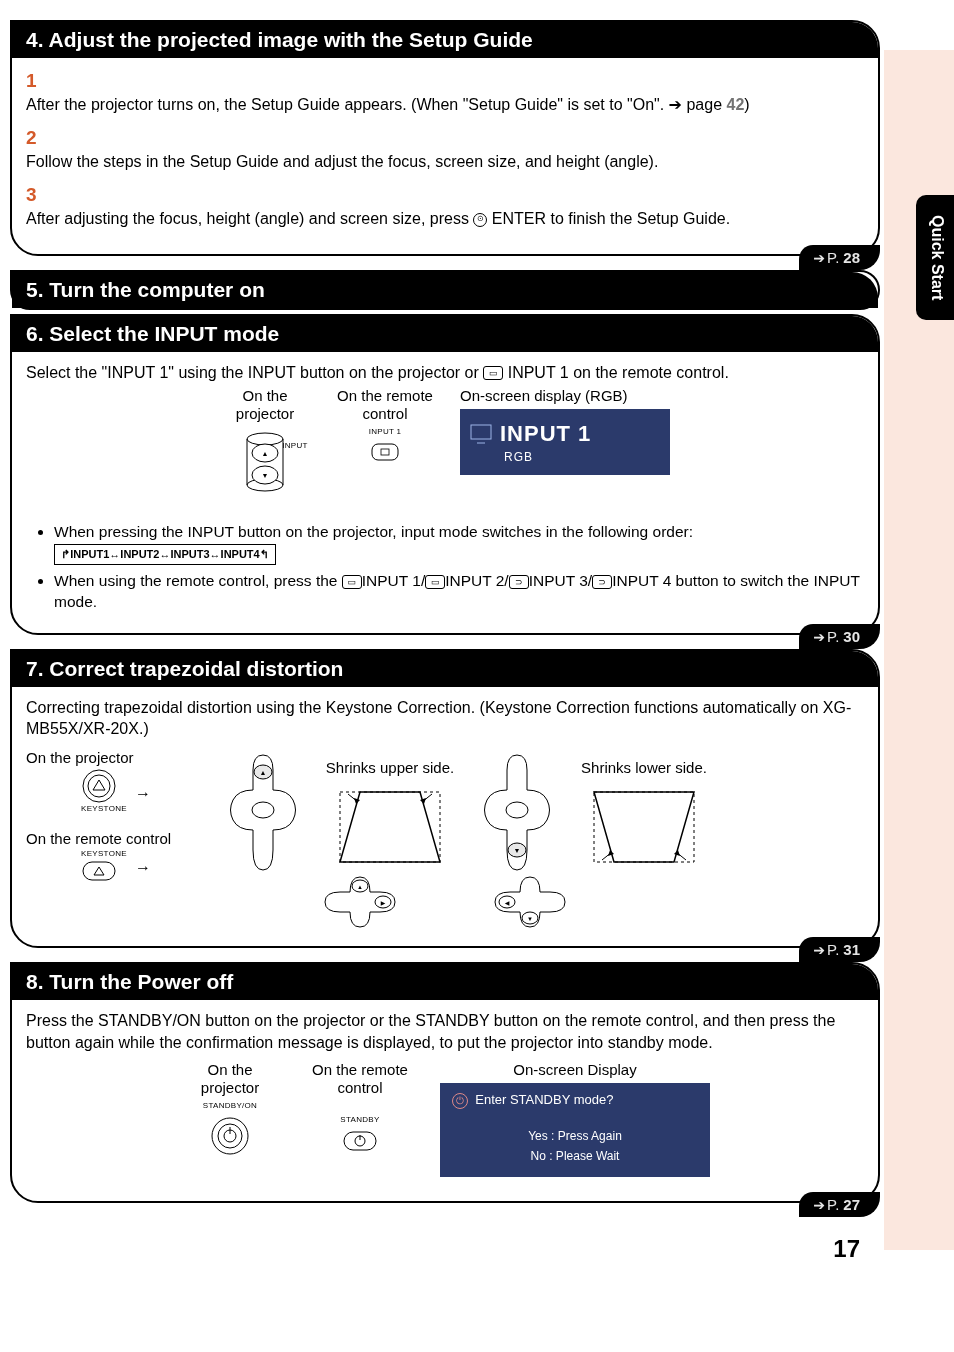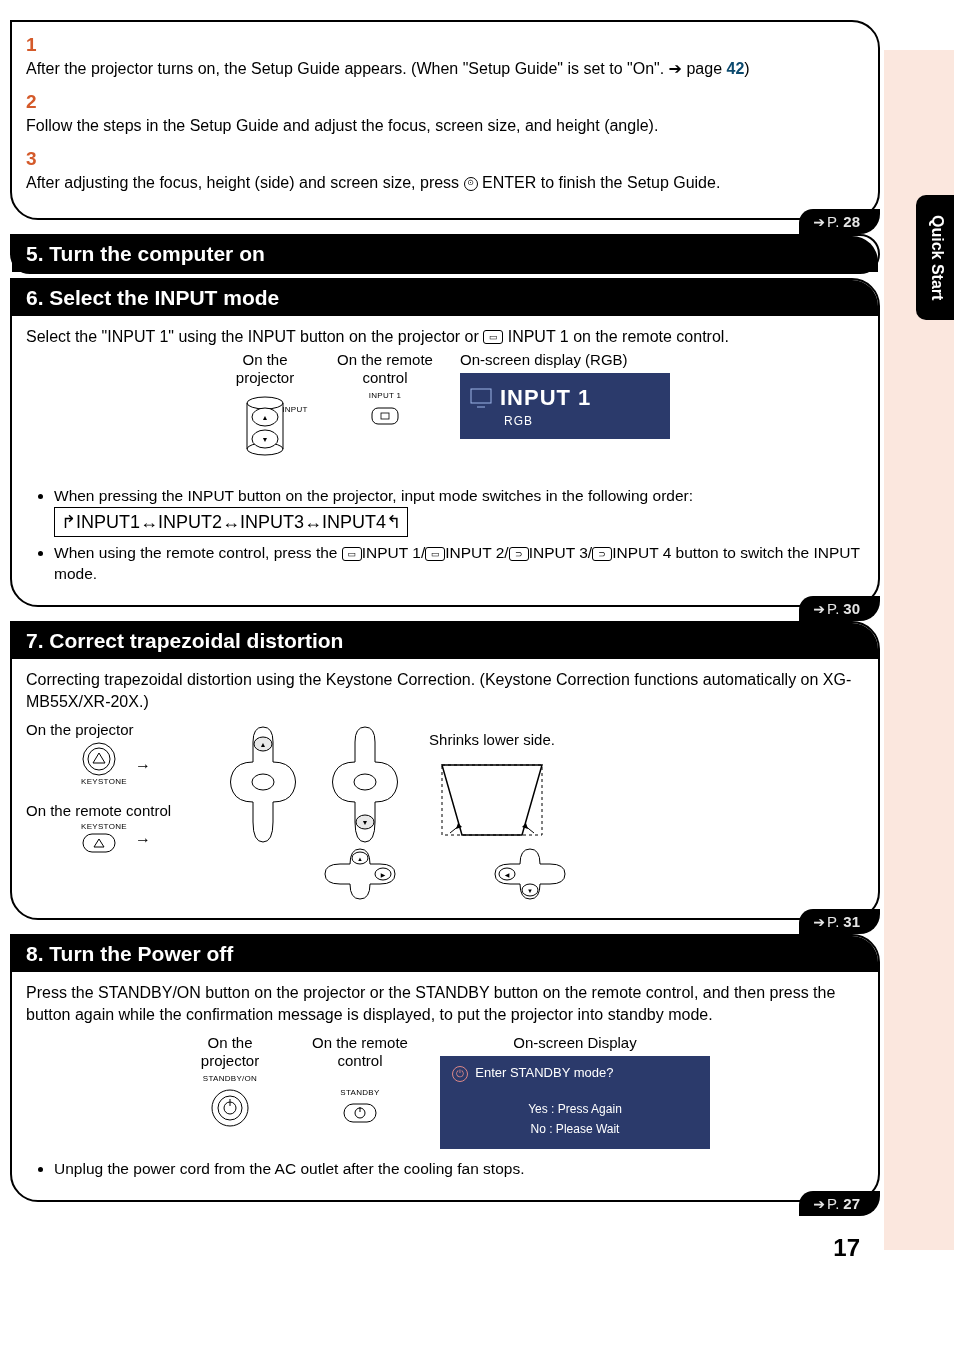--- a/index.html
+++ b/index.html
@@ -79,21 +79,21 @@
     bottom: -16px;
     background: #000;
     color: #e5e5e5;
     font-size: 15px;
     padding: 4px 20px 4px 14px;
     border-radius: 14px 0 20px 0;
   }
   .page-ref .arrow { font-size: 14px; margin-right: 2px; }
   .page-ref .p { font-weight: normal; margin-right: 4px; }
   .page-ref .num { font-weight: bold; }
-  .orange-num { color: #0c4a6e; font-weight: bold; }
+  .orange-num { color: #737373; font-weight: bold; }
   .bullet-list { margin-left: 28px; }
   .bullet-list li { margin-bottom: 6px; list-style: disc; font-size: 15.5px; line-height: 1.35; }
   .input-row {
     display: flex;
     align-items: flex-start;
     gap: 20px;
     margin: 4px 0 10px 0;
     flex-wrap: wrap;
   }
   .col-label { font-size: 15px; text-align: center; line-height: 1.2; }
@@ -118,21 +118,22 @@
     height: 14px;
     border: 1.2px solid currentColor;
     border-radius: 3px;
     font-size: 9px;
     vertical-align: middle;
   }
   .chain-box {
     border: 1px solid #000;
     padding: 2px 6px;
     display: inline-block;
-    font-size: 18px;
+    font-size: 11px;
+    font-weight: bold;
   }
   .keystone-row {
     display: flex;
     align-items: center;
     gap: 12px;
     flex-wrap: wrap;
   }
   .keystone-col { display: flex; flex-direction: column; gap: 14px; }
   .tiny-label { font-size: 8px; text-align: center; letter-spacing: 0.3px; }
   .cap { font-size: 15px; text-align: center; }
@@ -165,35 +166,36 @@
 </style>
 </head>
 <body>
 
 <div class="side-tab"></div>
 <div class="side-tab-inner">Quick Start</div>
 
 <div class="page-wrap">
 
   <div class="page-box">
+    <div class="sec-header">4.  Adjust the projected image with the Setup Guide</div>
     <div class="sec-body">
       <div class="step-row">
         <span class="step-num">1</span>
         <span class="step-text">
           <span>After the projector turns on, the Setup Guide appears. (When "Setup Guide" is set to "On". ➔ page </span><span class="orange-num">42</span><span>)</span>
         </span>
       </div>
       <div class="step-row">
         <span class="step-num">2</span>
         <span class="step-text">Follow the steps in the Setup Guide and adjust the focus, screen size, and height (angle).</span>
       </div>
       <div class="step-row">
         <span class="step-num">3</span>
         <span class="step-text">
-          <span>After adjusting the focus, height (side) and screen size, press </span><span class="enter-icon">⊙</span> <span>ENTER to finish the Setup Guide.</span>
+          <span>After adjusting the focus, height (angle) and screen size, press </span><span class="enter-icon">⊙</span> <span>ENTER to finish the Setup Guide.</span>
         </span>
       </div>
     </div>
     <div class="page-ref">
       <span class="arrow">➔</span><span class="p">P.</span><span class="num">28</span>
     </div>
   </div>
 
   <div class="page-box" style="margin-bottom:4px;">
     <div class="sec-header">5. Turn the computer on</div>
@@ -296,20 +298,31 @@
           </div>
         </div>
 
         <svg width="90" height="130">
           <path d="M45 5 Q55 5 55 20 L55 40 Q70 40 75 50 Q80 60 75 70 Q70 80 55 80 L55 100 Q55 120 45 120 Q35 120 35 100 L35 80 Q20 80 15 70 Q10 60 15 50 Q20 40 35 40 L35 20 Q35 5 45 5 Z" fill="#fff" stroke="#000"></path>
           <ellipse cx="45" cy="22" rx="9" ry="7" fill="#e8e8e8" stroke="#000"></ellipse>
             <text x="45" y="25" font-size="7" text-anchor="middle">▲</text>
           <ellipse cx="45" cy="60" rx="11" ry="8" fill="#fff" stroke="#000"></ellipse>
         </svg>
 
+        <div class="col" style="width:140px;">
+          <div class="cap">Shrinks upper side.</div>
+          <svg width="120" height="90">
+            <rect x="10" y="10" width="100" height="70" fill="none" stroke="#000" stroke-dasharray="3,3"></rect>
+            <polygon points="30,10 90,10 110,80 10,80" fill="none" stroke="#000" stroke-width="1.5"></polygon>
+            <path d="M18 12 L28 20" stroke="#000" marker-end=""></path>
+              <polygon points="26,22 30,18 24,16" fill="#000"></polygon>
+            <path d="M102 12 L92 20" stroke="#000"></path>
+              <polygon points="94,22 90,18 96,16" fill="#000"></polygon>
+          </svg>
+        </div>
 
         <svg width="90" height="130">
           <path d="M45 5 Q55 5 55 20 L55 40 Q70 40 75 50 Q80 60 75 70 Q70 80 55 80 L55 100 Q55 120 45 120 Q35 120 35 100 L35 80 Q20 80 15 70 Q10 60 15 50 Q20 40 35 40 L35 20 Q35 5 45 5 Z" fill="#fff" stroke="#000"></path>
           <ellipse cx="45" cy="60" rx="11" ry="8" fill="#fff" stroke="#000"></ellipse>
           <ellipse cx="45" cy="100" rx="9" ry="7" fill="#e8e8e8" stroke="#000"></ellipse>
             <text x="45" y="103" font-size="7" text-anchor="middle">▼</text>
         </svg>
 
         <div class="col" style="width:140px;">
           <div class="cap">Shrinks lower side.</div>
@@ -378,23 +391,20 @@
             <div class="row1">
               <span style="display:inline-block;width:16px;height:16px;border:1.5px solid #d88;border-radius:50%;text-align:center;font-size:10px;line-height:14px;color:#d88;">⏻</span>
               &nbsp;<span>Enter STANDBY mode?</span>
             </div>
             <div class="row2">Yes : Press Again</div>
             <div class="row3">No : Please Wait</div>
           </div>
         </div>
       </div>
 
-      <ul class="bullet-list">
-        <li>Unplug the power cord from the AC outlet after the cooling fan stops.</li>
-      </ul>
     </div>
     <div class="page-ref">
       <span class="arrow">➔</span><span class="p">P.</span><span class="num">27</span>
     </div>
   </div>
 
   <div class="page-num">17</div>
 </div>
 
 </body></html>

